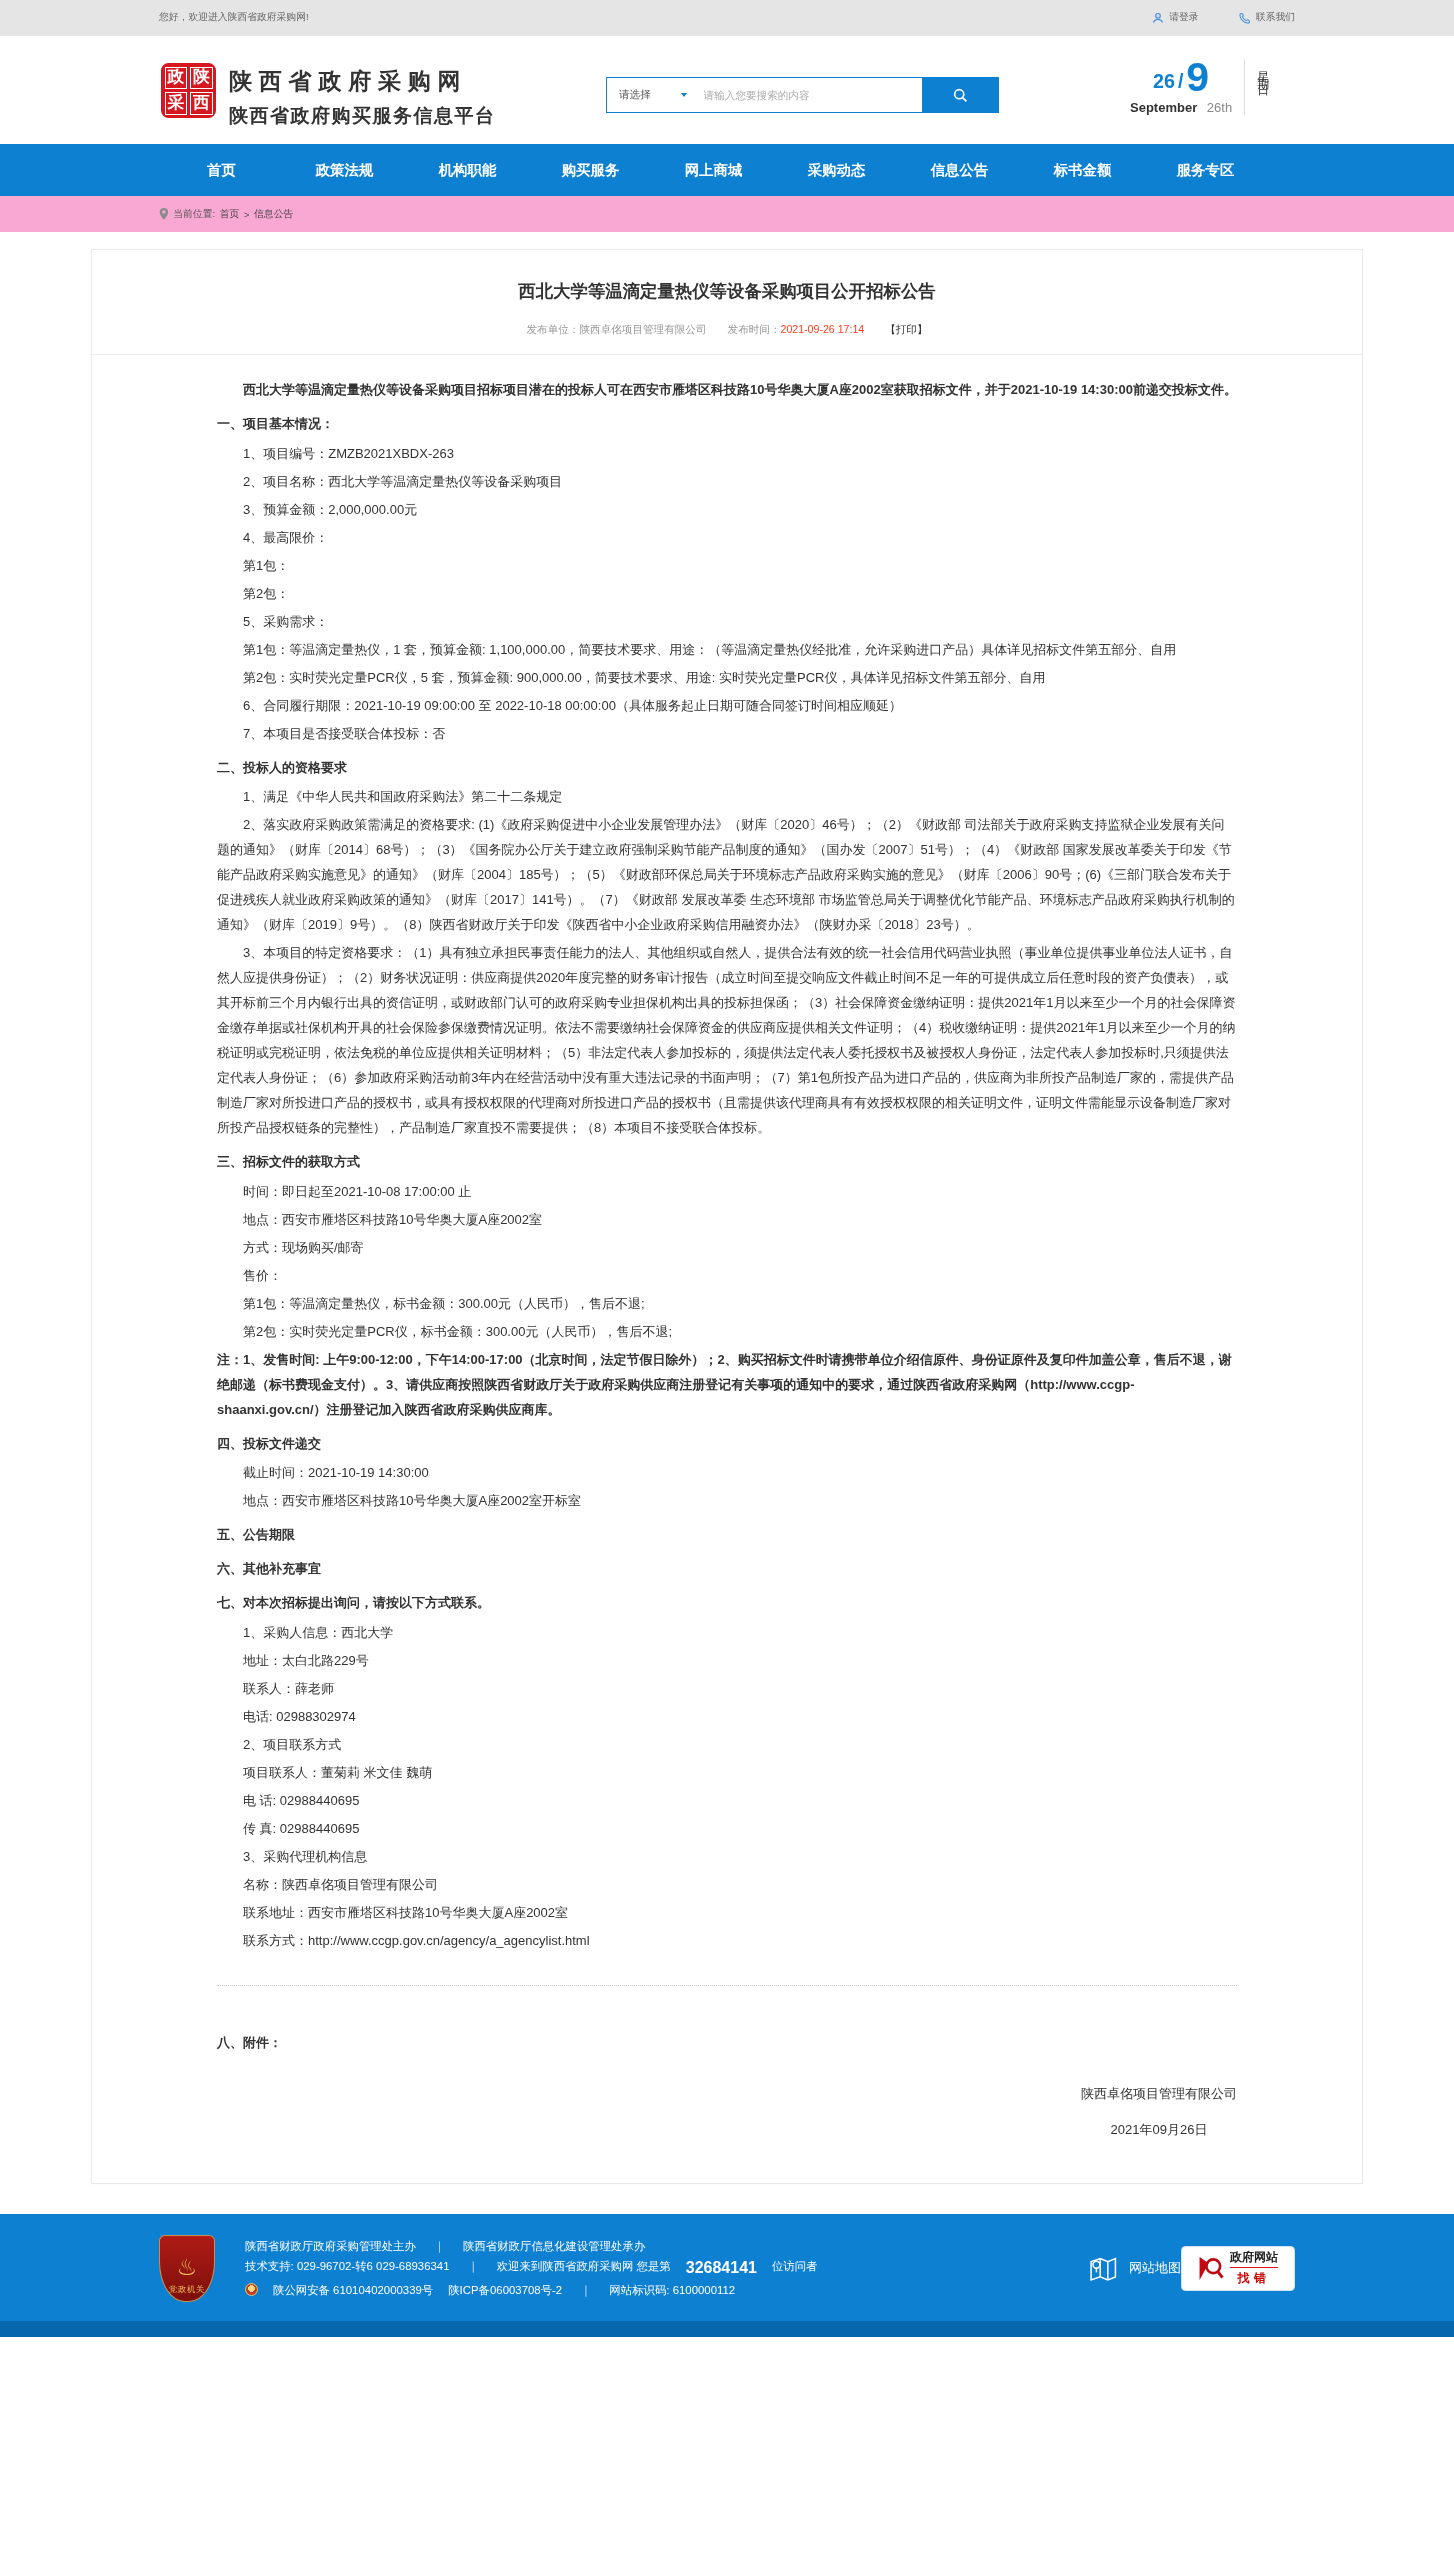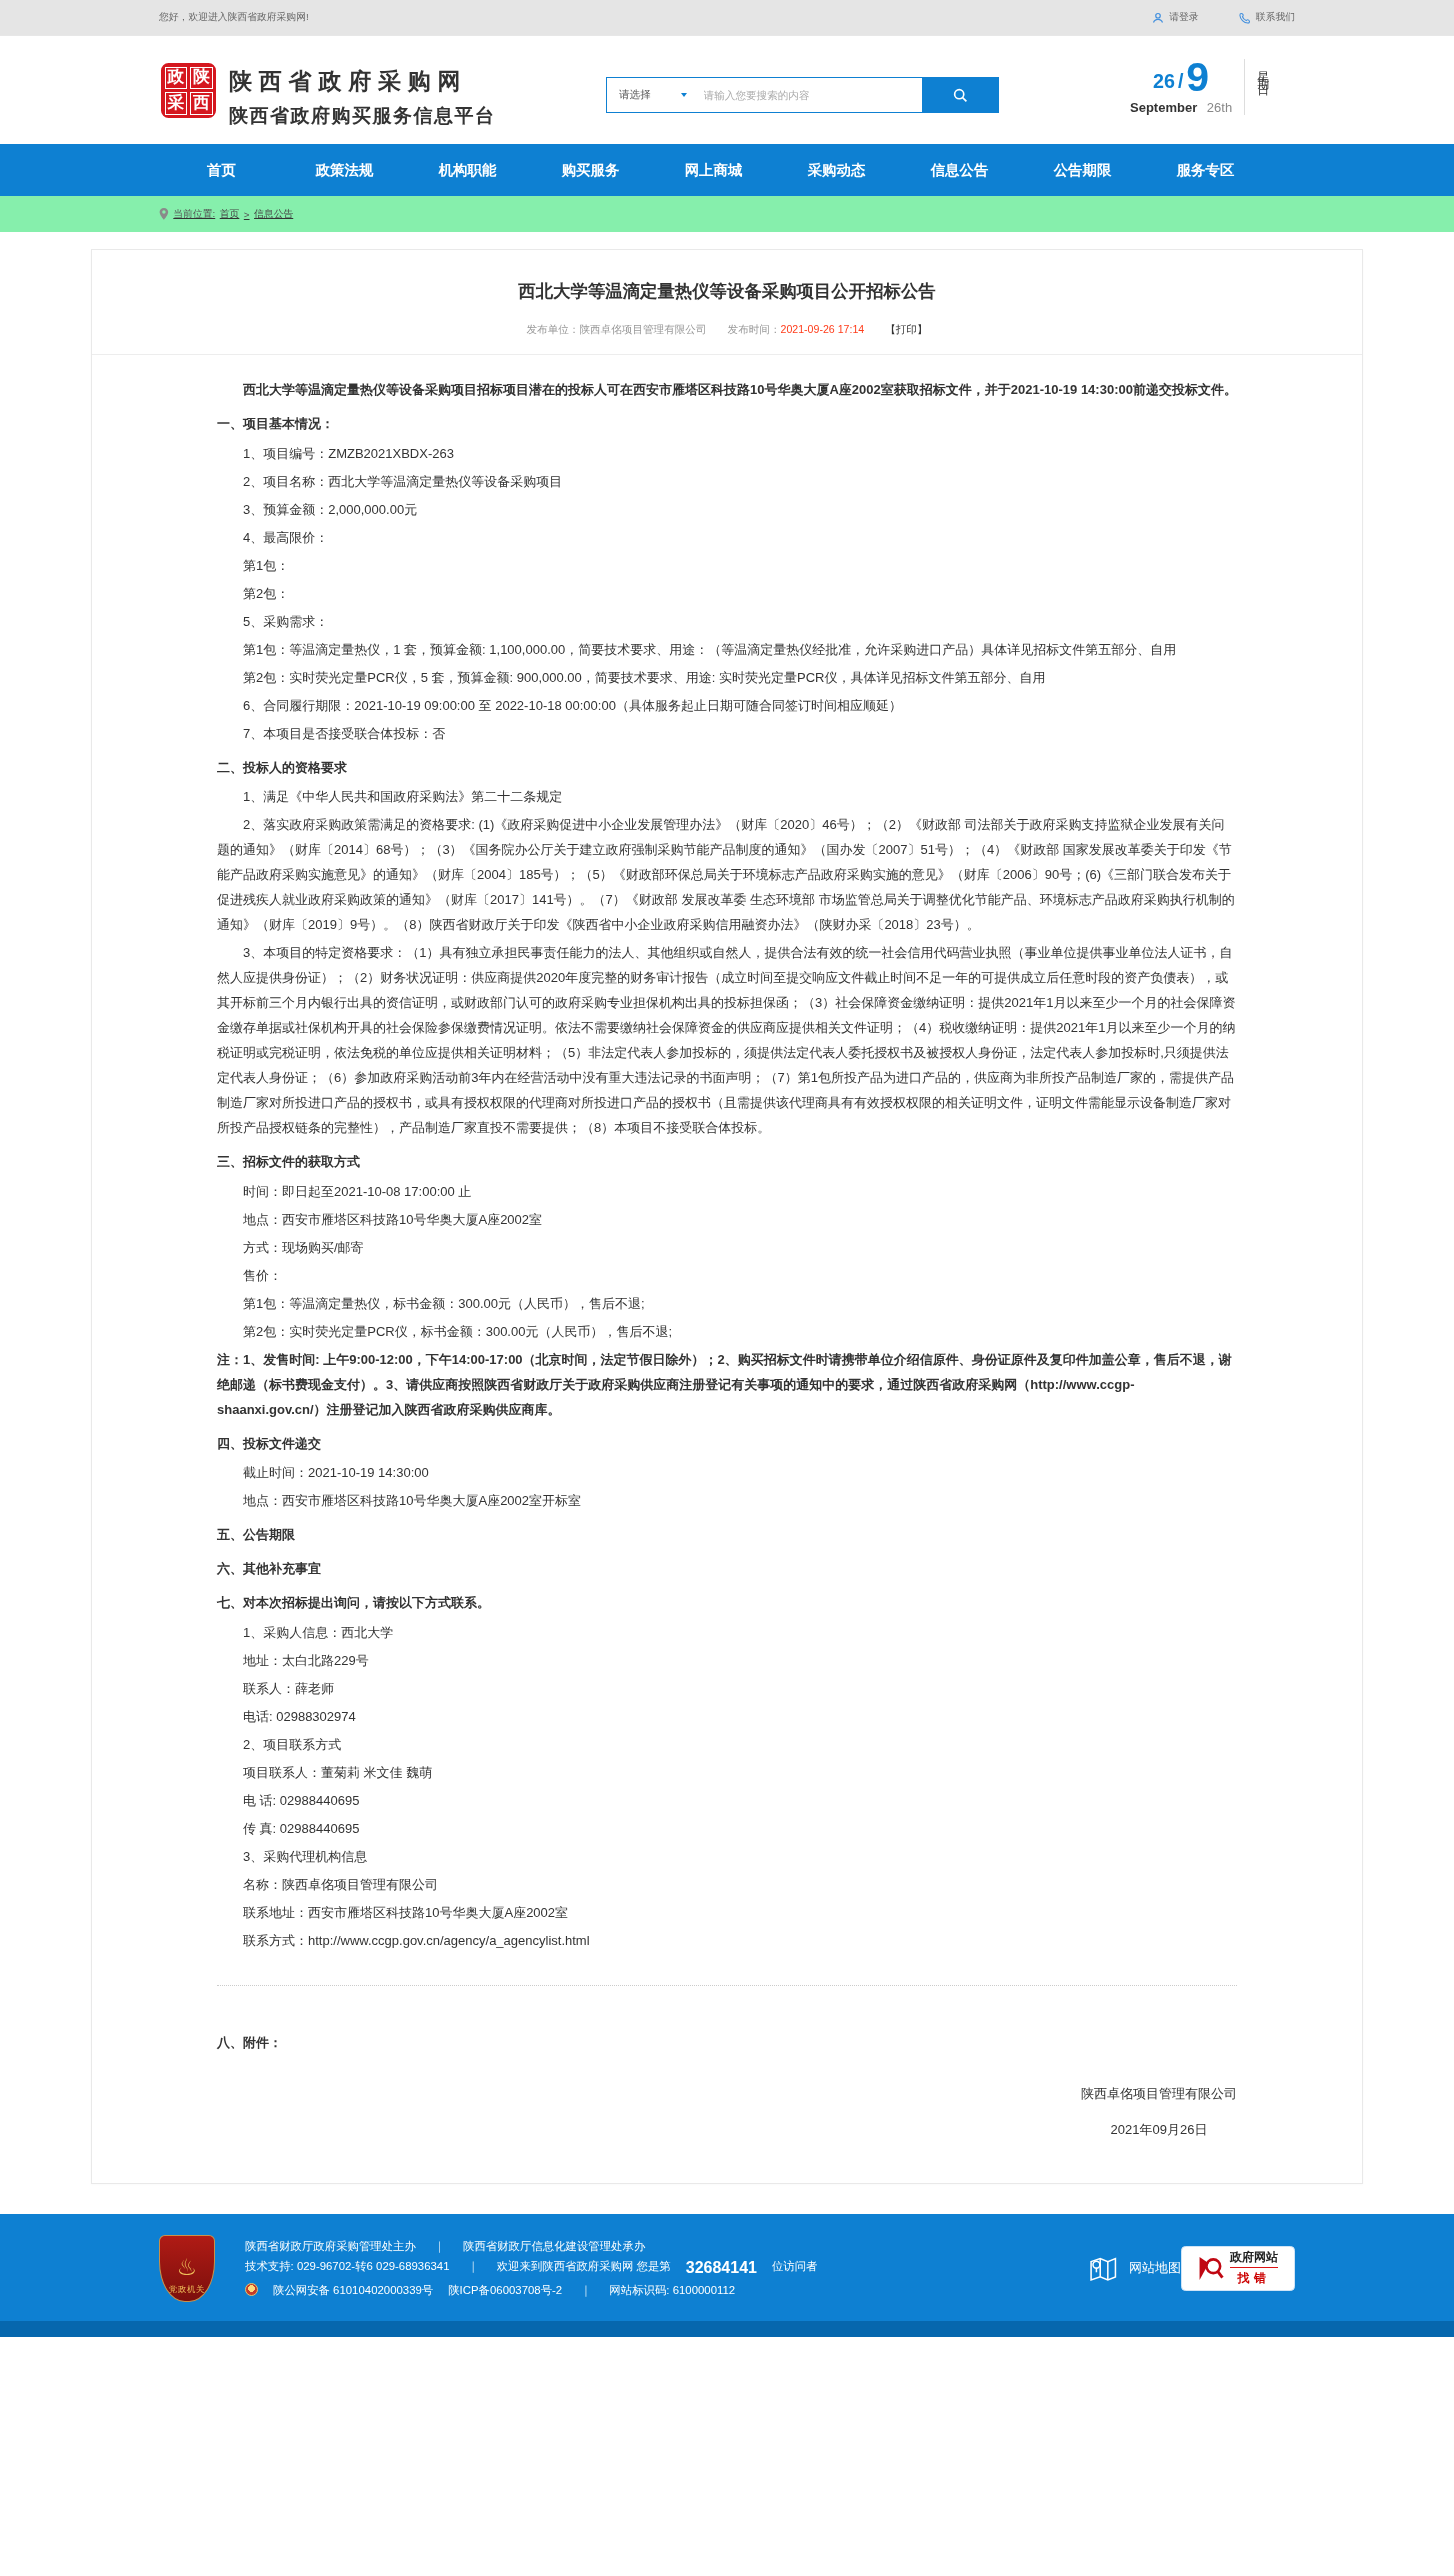--- a/index.html
+++ b/index.html
@@ -38,21 +38,21 @@
   .d-men { font-weight:bold; color:#333; }
   .d-ord { color:#888; margin-left:6px; }
   .weekday { border-left:0.8px solid #ddd; padding:1.5px 0 0 12px; writing-mode:vertical-lr; font-size:12px; color:#333; letter-spacing:6.8px; line-height:1; display:flex; align-items:center; }
 
   
   .nav { height:52px; background:#0e80d2; }
   .nav-inner { width:1272px; margin:0 auto; height:100%; display:flex; align-items:center; padding-left:69px; }
   .nav-item { width:123px; text-align:center; color:#fff; font-size:14.4px; font-weight:bold; cursor:pointer; }
 
   
-  .crumbbar { height:36px; background:#86efac;text-decoration:underline; }
+  .crumbbar { height:36px; background:#f9a8d4; }
   .crumb-inner { width:1136px; margin:0 auto; height:100%; display:flex; align-items:center; gap:4.5px; font-size:9.8px; color:#555; }
   .crumb-link { color:#444; cursor:pointer; }
 
   
   .main-wrap { padding:17.4px 0 30px; }
   .card { width:1272px; margin:0 auto; background:#fff; border:0.8px solid #e9e9e9; box-shadow:0 0.8px 2.3px rgba(0,0,0,.03); }
   .card-head { padding:29px 125px 16.7px; border-bottom:0.8px solid #ededed; text-align:center; }
   .art-title { font-size:17.4px; font-weight:bold; color:#333; }
   .art-meta { margin-top:19.7px; font-size:10.6px; color:#999; display:flex; justify-content:center; gap:21px; align-items:center; }
   .meta-time { color:#ff3c1a; }
@@ -157,21 +157,21 @@
 
 <div class="nav">
   <div class="nav-inner">
       <div class="nav-item">首页</div>
       <div class="nav-item">政策法规</div>
       <div class="nav-item">机构职能</div>
       <div class="nav-item">购买服务</div>
       <div class="nav-item">网上商城</div>
       <div class="nav-item">采购动态</div>
       <div class="nav-item">信息公告</div>
-      <div class="nav-item">公告期限</div>
+      <div class="nav-item">标书金额</div>
       <div class="nav-item">服务专区</div>
     </div>
 </div>
 
 <div class="crumbbar">
   <div class="crumb-inner">
     <svg width="9.8" height="12" viewBox="0 0 13 16">
         <path d="M6.5 0C3 0 .8 2.5.8 5.4c0 3.6 4.6 9.2 5.7 10.4 1.1-1.2 5.7-6.8 5.7-10.4C12.2 2.5 10 0 6.5 0zm0 7.6a2.3 2.3 0 1 1 0-4.6 2.3 2.3 0 0 1 0 4.6z" fill="#8a8a8a"></path>
       </svg>
     <span>当前位置:</span>

